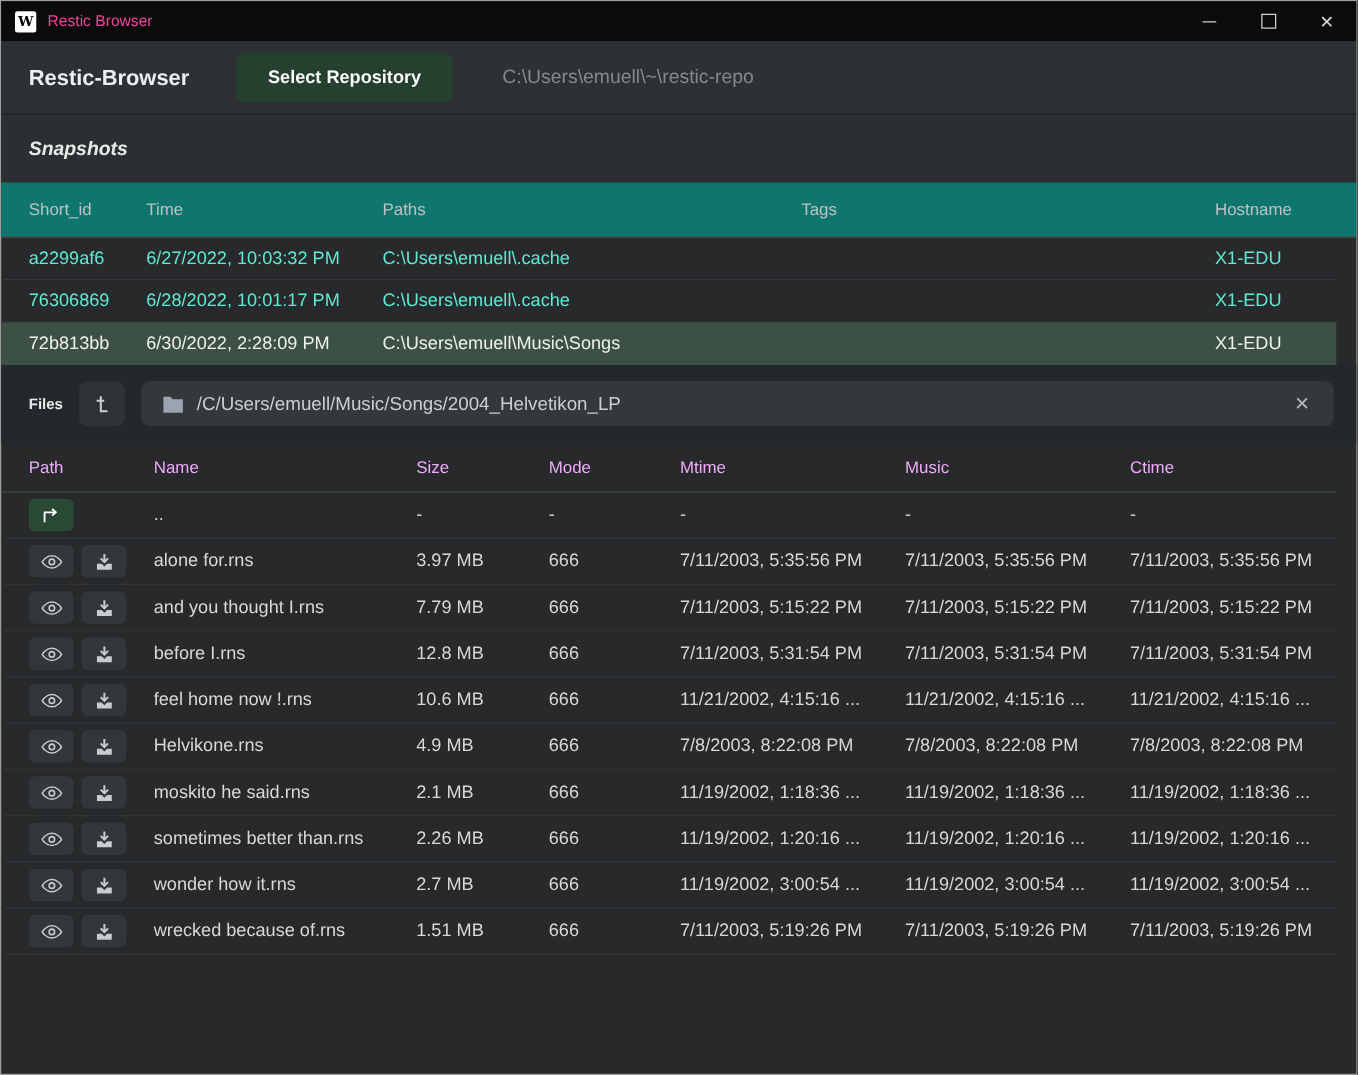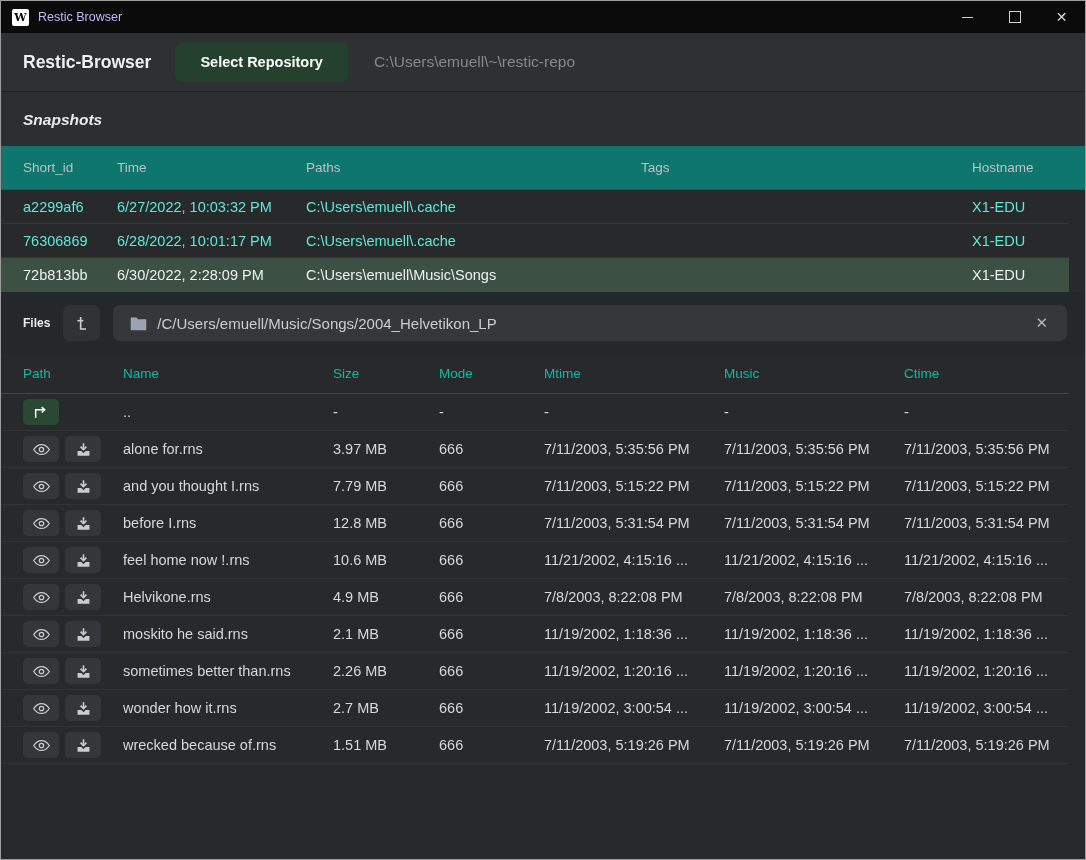--- a/index.html
+++ b/index.html
@@ -2,29 +2,29 @@
 <html><head>
 <meta charset="utf-8">
 <style>
   html,body{margin:0;padding:0;background:#4a4a4a;}
   body{width:1086px;height:860px;font-family:"Liberation Sans",sans-serif;overflow:hidden;}
   .window{width:1086px;height:860px;box-sizing:border-box;border:1px solid #9d9d9d;background:#27292b;display:flex;flex-direction:column;}
 
   
   .titlebar{height:32px;flex:0 0 32px;background:#0b0b0b;display:flex;align-items:center;padding-left:11px;}
   .app-icon{width:17px;height:17px;background:#ffffff;border-radius:2px;color:#000;font-weight:bold;font-size:11px;display:flex;align-items:center;justify-content:center;margin-right:9px;font-family:"DejaVu Serif",serif;}
-  .titlebar-title{color:#c4b5fd;font-size:12.5px;}
+  .titlebar-title{color:#ec4899;font-size:12.5px;}
   .win-controls{margin-left:auto;display:flex;height:32px;}
   .win-btn{width:47px;height:32px;display:flex;align-items:center;justify-content:center;color:#d8d8d8;cursor:default;}
   .min-glyph{display:inline-block;width:11px;height:1px;background:#cfcfcf;}
   .max-glyph{display:inline-block;width:10px;height:10px;border:1.4px solid #d2d2d2;}
   .close-glyph{font-size:14px;line-height:1;color:#d8d8d8;}
 
   
-  .app-header{height:58px;flex:0 0 58px;background:#2e3133;display:flex;align-items:center;padding:0 22px;border-bottom:1px solid #202224;}
+  .app-header{height:58px;flex:0 0 58px;background:#2e3133;display:flex;align-items:center;padding:0 22px;border-bottom:1px solid #202224;gap:14px;}
   .app-title{font-size:17.5px;font-weight:bold;color:#edeff0;}
   .select-repo-btn{margin-left:24px;background:#25402e;color:#fbfcfb;font-weight:bold;font-size:14.5px;padding:12px 25px;border-radius:7px;border:none;font-family:inherit;cursor:pointer;}
   .repo-path{margin-left:26px;color:#85898c;font-size:15.5px;}
 
   
   .section-title-band{background:#2c2f31;padding:19px 22px 17px 22px;}
   .section-title{font-size:15.5px;font-weight:bold;color:#e9ebeb;font-style:italic;}
   .snap-thead{background:#0f766e;height:43px;display:grid;grid-template-columns:94px 189px 335px 331px 1fr;align-items:center;padding-left:22px;padding-right:16px;border-bottom:1px solid #474a4c;color:#bec1c3;font-size:13.5px;}
   .snap-rows{margin-right:16px;}
   .snap-row{height:33px;display:grid;grid-template-columns:94px 189px 335px 331px 1fr;align-items:center;padding-left:22px;border-bottom:1px solid #34373a;color:#5eead4;font-size:14.5px;white-space:nowrap;cursor:default;}
@@ -32,21 +32,21 @@
 
   
   .files-band{display:flex;align-items:center;padding:13px 18px 13px 22px;gap:13px;background:#25282a;}
   .files-title{font-size:12px;font-weight:bold;color:#e9ebeb;flex:0 0 auto;}
   .tree-toggle-btn{width:37px;height:36px;flex:0 0 37px;background:#2f3335;border:none;border-radius:7px;display:flex;align-items:center;justify-content:center;color:#cdd0d2;cursor:pointer;}
   .path-bar{flex:1;height:36px;background:#34383b;border-radius:7px;display:flex;align-items:center;padding:0 17px;gap:10px;}
   .path-input{flex:1;background:transparent;border:none;outline:none;color:#caced0;font-size:15px;font-family:inherit;padding:0;}
   .path-clear-btn{background:none;border:none;color:#b4b8ba;font-size:15px;cursor:pointer;padding:0 2px;}
 
   
-  .files-thead{height:39px;display:grid;grid-template-columns:100px 210px 106px 105px 180px 180px 1fr;align-items:center;padding-left:22px;margin-right:16px;border-bottom:1px solid #45484a;color:#14b8a6;font-size:13.5px;}
+  .files-thead{height:39px;display:grid;grid-template-columns:100px 210px 106px 105px 180px 180px 1fr;align-items:center;padding-left:22px;margin-right:16px;border-bottom:1px solid #45484a;color:#f0abfc;font-size:13.5px;}
   .file-rows{margin-right:16px;}
   .file-row{height:36px;display:grid;grid-template-columns:100px 210px 106px 105px 180px 180px 1fr;align-items:center;padding-left:22px;border-bottom:1px solid #313437;color:#d6d8d9;font-size:14.5px;white-space:nowrap;}
   .path-cell{display:flex;gap:6px;align-items:center;}
   .icon-btn{width:36px;height:26px;background:#33373a;border:none;border-radius:5px;display:flex;align-items:center;justify-content:center;color:#c9cccd;cursor:pointer;padding:0;}
   .up-btn{width:36px;height:26px;background:#2a4935;border:none;border-radius:5px;display:flex;align-items:center;justify-content:center;color:#ffffff;cursor:pointer;padding:0;}
   .filler{flex:1;}
   svg{display:block;}
 </style>
 </head>
 <body>

